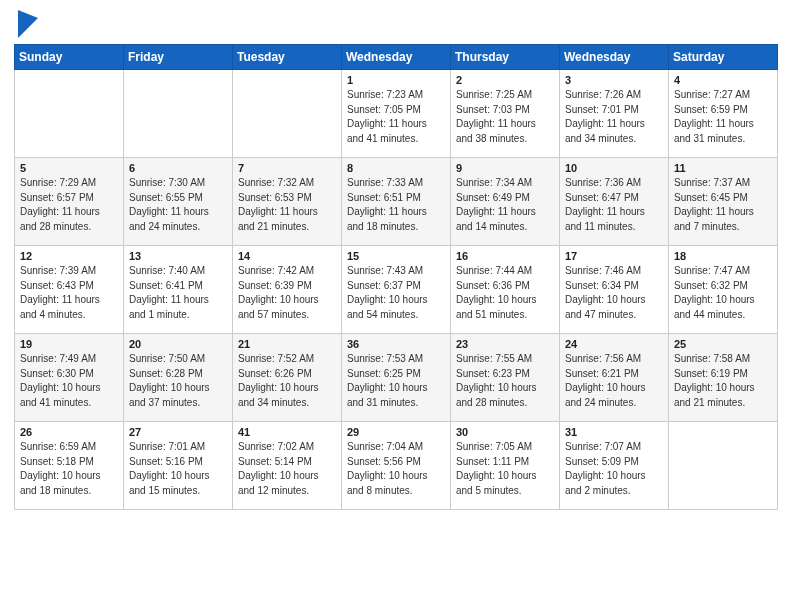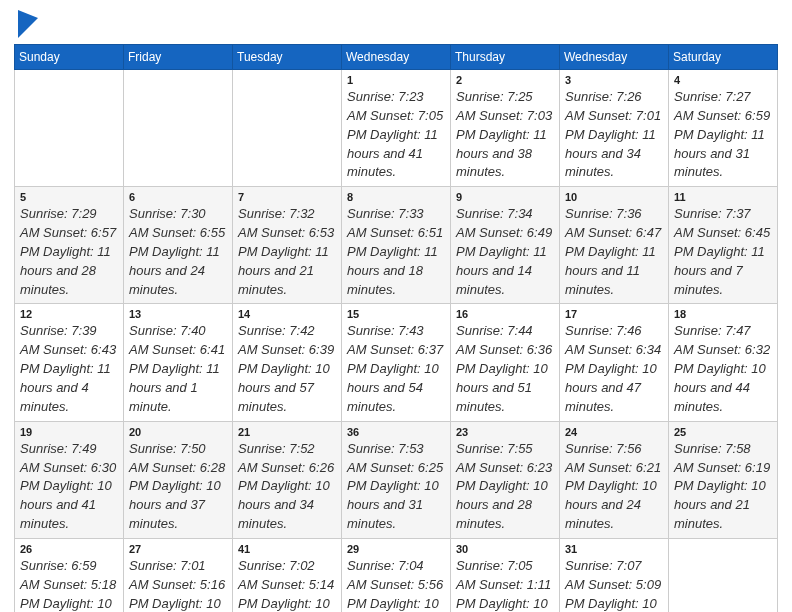--- a/index.html
+++ b/index.html
@@ -56,21 +56,21 @@
     }
     .calendar {
       width: 100%;
       border-collapse: collapse;
       border: 1px solid #ccc;
     }
     .calendar th {
       background: #1565c0;
       color: #fff;
       font-size: 12px;
-      font-weight: normal;
+      font-weight: bold;
       padding: 5px 4px;
       text-align: left;
       border: 1px solid #1255a0;
     }
     .calendar td {
       width: calc(100% / 7);
       vertical-align: top;
       border: 1px solid #ccc;
       padding: 4px 5px;
       font-size: 9.5px;
@@ -82,24 +82,23 @@
       background: #f5f5f5;
     }
     .day-number {
       font-size: 11px;
       font-weight: bold;
       color: #222;
       display: block;
       margin-bottom: 2px;
     }
     .day-info {
-      font-size: 13px;
+      font-size: 10px;
       color: #333;
       line-height: 1.45;
-      font-style: italic;
     }
     .empty-cell {
       background: #fff !important;
     }
   </style>
 </head>
 <body>
 
 <div class="page">
   <div class="header">

